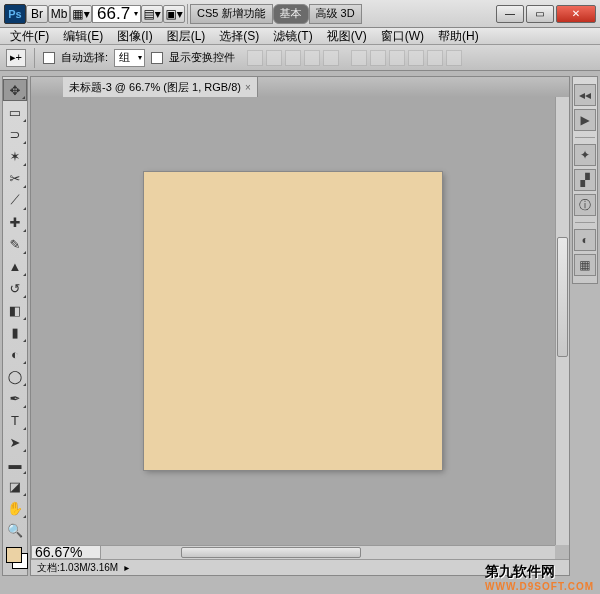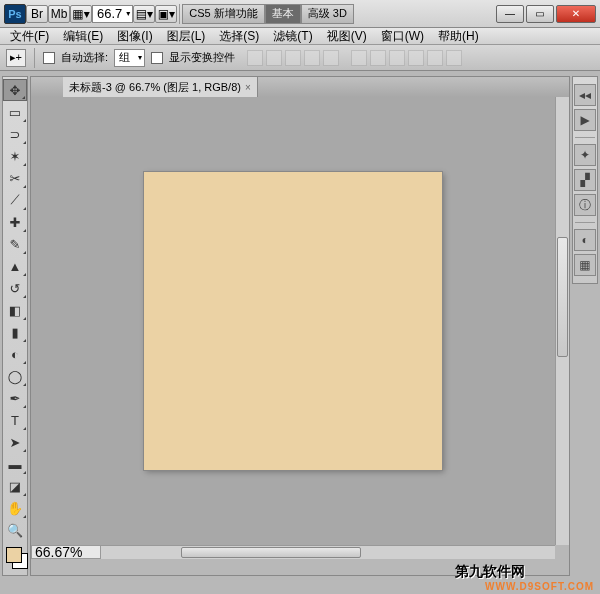--- a/index.html
+++ b/index.html
@@ -2,25 +2,25 @@
 <html><head>
 <meta charset="utf-8">
 <style>
   * { box-sizing: border-box; margin: 0; padding: 0; font-family: "Microsoft YaHei", Arial, sans-serif; }
   body { width: 600px; height: 594px; background: #b8b8b8; overflow: hidden; position: relative; }
 
   
   .titlebar { height: 28px; background: linear-gradient(#e4e4e4,#cfcfcf); border-bottom:1px solid #888; display:flex; align-items:center; padding:0 4px; font-size:11px; }
   .ps-logo { width:22px; height:20px; background:#0a3a6b; color:#5fb4f0; font-weight:bold; font-size:11px; display:flex; align-items:center; justify-content:center; border-radius:2px; border:1px solid #333;}
   .sq-btn { width:22px; height:18px; background:linear-gradient(#f0f0f0,#d0d0d0); border:1px solid #888; border-radius:2px; font-size:12px; display:flex; align-items:center; justify-content:center;}
-  .zoom-box { height:18px; padding:0 10px 0 4px; background:#fff; border:1px solid #888; font-size:13px; display:flex; align-items:center; position:relative;}
+  .zoom-box { height:18px; padding:0 10px 0 4px; background:#fff; border:1px solid #888; font-size:17px; display:flex; align-items:center; position:relative;}
   .zoom-box::after { content:"▾"; position:absolute; right:2px; font-size:8px;}
   .sep { width:1px; height:20px; background:#999; margin:0 2px;}
   .ws-btn { height:20px; padding:0 6px; background:linear-gradient(#d8d8d8,#b8b8b8); border:1px solid #888; font-size:11px; display:flex; align-items:center;}
-  .ws-btn.active { background:#6b6b6b; color:#eee;}
+  .ws-btn.active { background:#6b6b6b; color:#eee;border-radius:6px;}
   .win-controls { margin-left:auto; display:flex; gap:2px;}
   .win-btn { width:28px; height:18px; border:1px solid #666; border-radius:2px; background:linear-gradient(#f0f0f0,#c8c8c8); font-size:10px; display:flex; align-items:center; justify-content:center;}
   .win-btn.close { background:linear-gradient(#ef6a5a,#c03020); color:#fff; width:40px;}
 
   
   .menubar { height:17px; background:linear-gradient(#e8e8e8,#d0d0d0); border-bottom:1px solid #999; display:flex; align-items:center; font-size:12px; padding:0 4px; gap:2px;}
   .menubar span { padding:2px 6px;}
 
   
   .optbar { height:26px; background:linear-gradient(#d8d8d8,#c0c0c0); border-bottom:1px solid #888; display:flex; align-items:center; font-size:11px; padding:0 6px; gap:6px;}
@@ -55,21 +55,21 @@
   .sw-bg { position:absolute; left:9px; top:8px; width:16px; height:16px; background:#fff; border:1px solid #000;}
 
   
   .rightstrip { position:absolute; top:76px; right:2px; width:26px; background:linear-gradient(#d8d8d8,#c8c8c8); border:1px solid #888; padding:4px 0;}
   .rightstrip .ic { width:22px; height:22px; margin:3px auto; background:#c0c0c0; border:1px solid #888; display:flex; align-items:center; justify-content:center; font-size:12px; color:#444;}
   .rightstrip hr { border:none; border-top:1px solid #999; margin:6px 2px;}
 
   
   .wm { position:absolute; right:6px; bottom:2px; font-size:14px; font-weight:bold;}
   .wm .l1 { color:#000000; text-shadow:1px 1px #fff;}
-  .wm .l2 { color:#f08030; font-size:10px; letter-spacing:1px;margin-left:30px;}
+  .wm .l2 { color:#f08030; font-size:10px; letter-spacing:1px;}
 </style>
 </head>
 <body>
 
 <div class="titlebar">
   <div class="ps-logo">Ps</div>
   <div class="sq-btn">Br</div>
   <div class="sq-btn">Mb</div>
   <div class="sq-btn">▦▾</div>
   <div class="zoom-box">
@@ -165,20 +165,24 @@
   <div class="canvasArea">
     <div class="canvas" style="background: rgb(235, 210, 164);"></div>
   </div>
   <div class="vscroll">
       <div class="thumb"></div>
     </div>
   <div class="zoomlabel">66.67%</div>
   <div class="hscroll">
       <div class="thumb"></div>
     </div>
+  <div class="statusbar">
+    <span>文档:1.03M/3.16M</span>
+    <span>▸</span>
+  </div>
 </div>
 
 <div class="rightstrip">
   <div class="ic">◂◂</div>
   <div class="ic">▶</div>
   <hr>
   <div class="ic">✦</div>
   <div class="ic">▞</div>
   <div class="ic">ⓘ</div>
   <hr>

